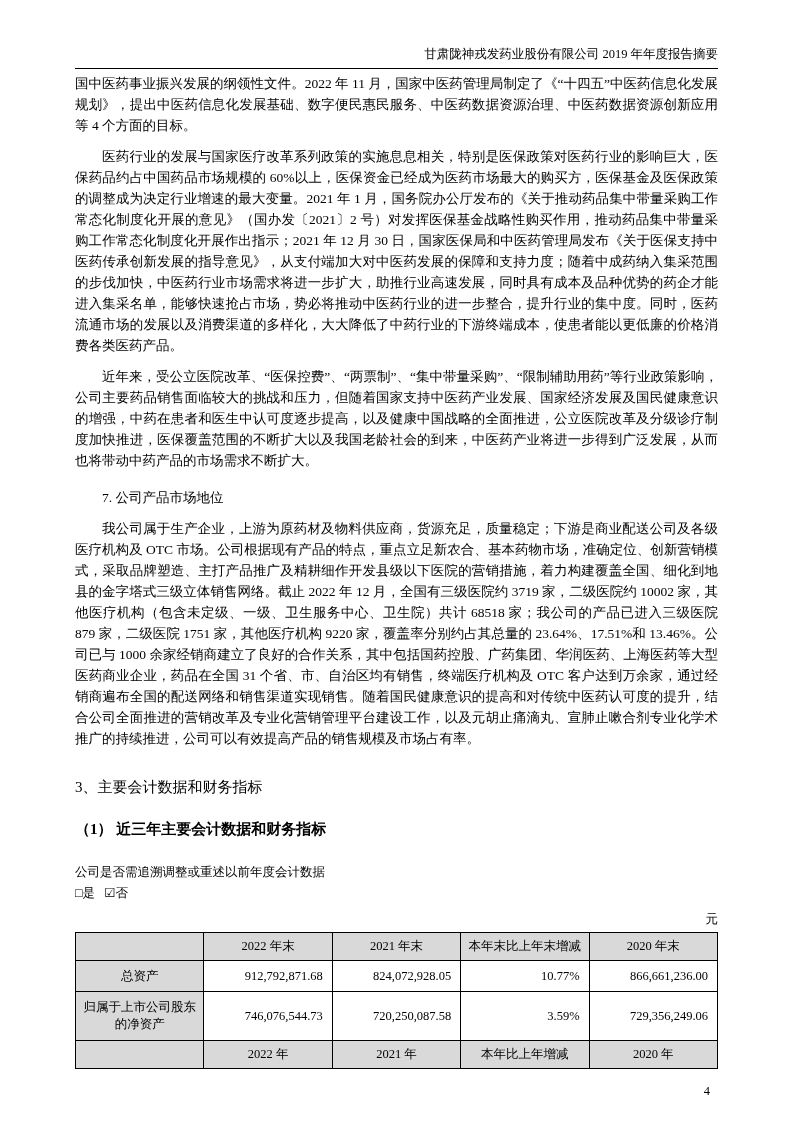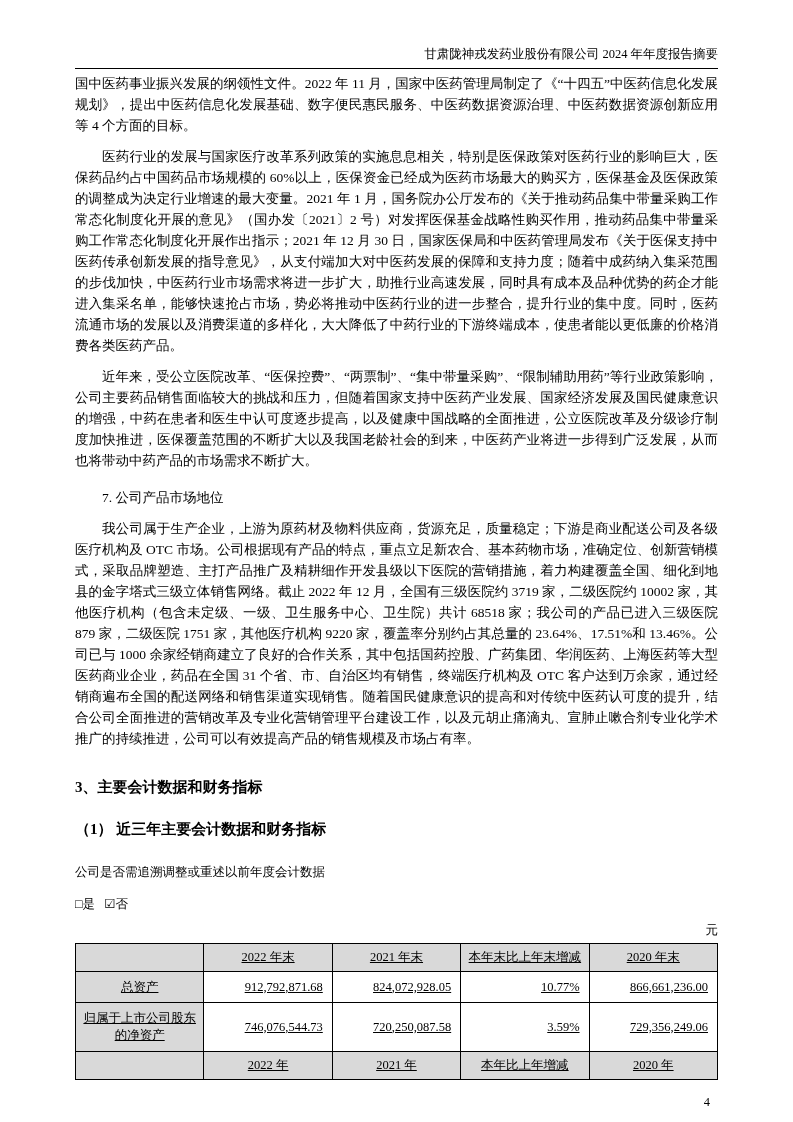--- a/index.html
+++ b/index.html
@@ -40,39 +40,39 @@
   }
   .inline-heading {
     font-size: 13.5px;
     line-height: 21px;
     text-indent: 2em;
     margin-top: 16px;
     margin-bottom: 6px;
   }
   .section-title {
     font-size: 15px;
-    font-weight: bold;
+    font-weight: normal;
     margin-top: 28px;
     line-height: 20px;
   }
   .subsection-title {
     font-size: 15px;
     font-weight: bold;
     margin-top: 23px;
     line-height: 18px;
   }
   .question-line {
     font-size: 12.5px;
     line-height: 18px;
     margin-top: 25px;
   }
   .checkbox-line {
     font-size: 12.5px;
     line-height: 18px;
-    margin-top: 14px;
+    margin-top: 3px;
   }
   .checkbox-line span { margin-right: 6px; }
   .unit-label {
     font-size: 12.5px;
     text-align: right;
     margin-top: 9px;
     margin-bottom: 5px;
     line-height: 16px;
   }
   table.fin-table {
@@ -80,21 +80,20 @@
     border-collapse: collapse;
     font-size: 12.5px;
     table-layout: fixed;
     border: 1.5px solid #000;
   }
   table.fin-table td {
     border: 1px solid #000000;
     padding: 4px 6px;
     vertical-align: middle;
     line-height: 17px;
-    text-decoration: underline;
   }
   table.fin-table .shaded { background: #d9d9d9; }
   table.fin-table .c { text-align: center; }
   table.fin-table .r { text-align: right; padding-right: 9px; padding-left: 15px; }
   table.fin-table .l { text-align: center; }
   table.fin-table .hrow td { height: 28px; }
   table.fin-table .drow1 td { height: 31px; }
   table.fin-table .drow2 td { height: 49px; }
   table.fin-table .frow td { height: 28px; }
   .page-number {
@@ -104,21 +103,21 @@
     padding-right: 8px;
   }
 </style>
 </head>
 <body>
 
 <div class="page">
   <div class="content">
 
     <div class="doc-header">
-      <div class="header-text">甘肃陇神戎发药业股份有限公司 2024 年年度报告摘要</div>
+      <div class="header-text">甘肃陇神戎发药业股份有限公司 2019 年年度报告摘要</div>
     </div>
 
     <p class="para no-indent">国中医药事业振兴发展的纲领性文件。2022 年 11 月，国家中医药管理局制定了《“十四五”中医药信息化发展规划》，提出中医药信息化发展基础、数字便民惠民服务、中医药数据资源治理、中医药数据资源创新应用等 4 个方面的目标。</p>
 
     <p class="para">医药行业的发展与国家医疗改革系列政策的实施息息相关，特别是医保政策对医药行业的影响巨大，医保药品约占中国药品市场规模的 60%以上，医保资金已经成为医药市场最大的购买方，医保基金及医保政策的调整成为决定行业增速的最大变量。2021 年 1 月，国务院办公厅发布的《关于推动药品集中带量采购工作常态化制度化开展的意见》（国办发〔2021〕2 号）对发挥医保基金战略性购买作用，推动药品集中带量采购工作常态化制度化开展作出指示；2021 年 12 月 30 日，国家医保局和中医药管理局发布《关于医保支持中医药传承创新发展的指导意见》，从支付端加大对中医药发展的保障和支持力度；随着中成药纳入集采范围的步伐加快，中医药行业市场需求将进一步扩大，助推行业高速发展，同时具有成本及品种优势的药企才能进入集采名单，能够快速抢占市场，势必将推动中医药行业的进一步整合，提升行业的集中度。同时，医药流通市场的发展以及消费渠道的多样化，大大降低了中药行业的下游终端成本，使患者能以更低廉的价格消费各类医药产品。</p>
 
     <p class="para">近年来，受公立医院改革、“医保控费”、“两票制”、“集中带量采购”、“限制辅助用药”等行业政策影响，公司主要药品销售面临较大的挑战和压力，但随着国家支持中医药产业发展、国家经济发展及国民健康意识的增强，中药在患者和医生中认可度逐步提高，以及健康中国战略的全面推进，公立医院改革及分级诊疗制度加快推进，医保覆盖范围的不断扩大以及我国老龄社会的到来，中医药产业将进一步得到广泛发展，从而也将带动中药产品的市场需求不断扩大。</p>
 
     <p class="inline-heading">7. 公司产品市场地位</p>
 

